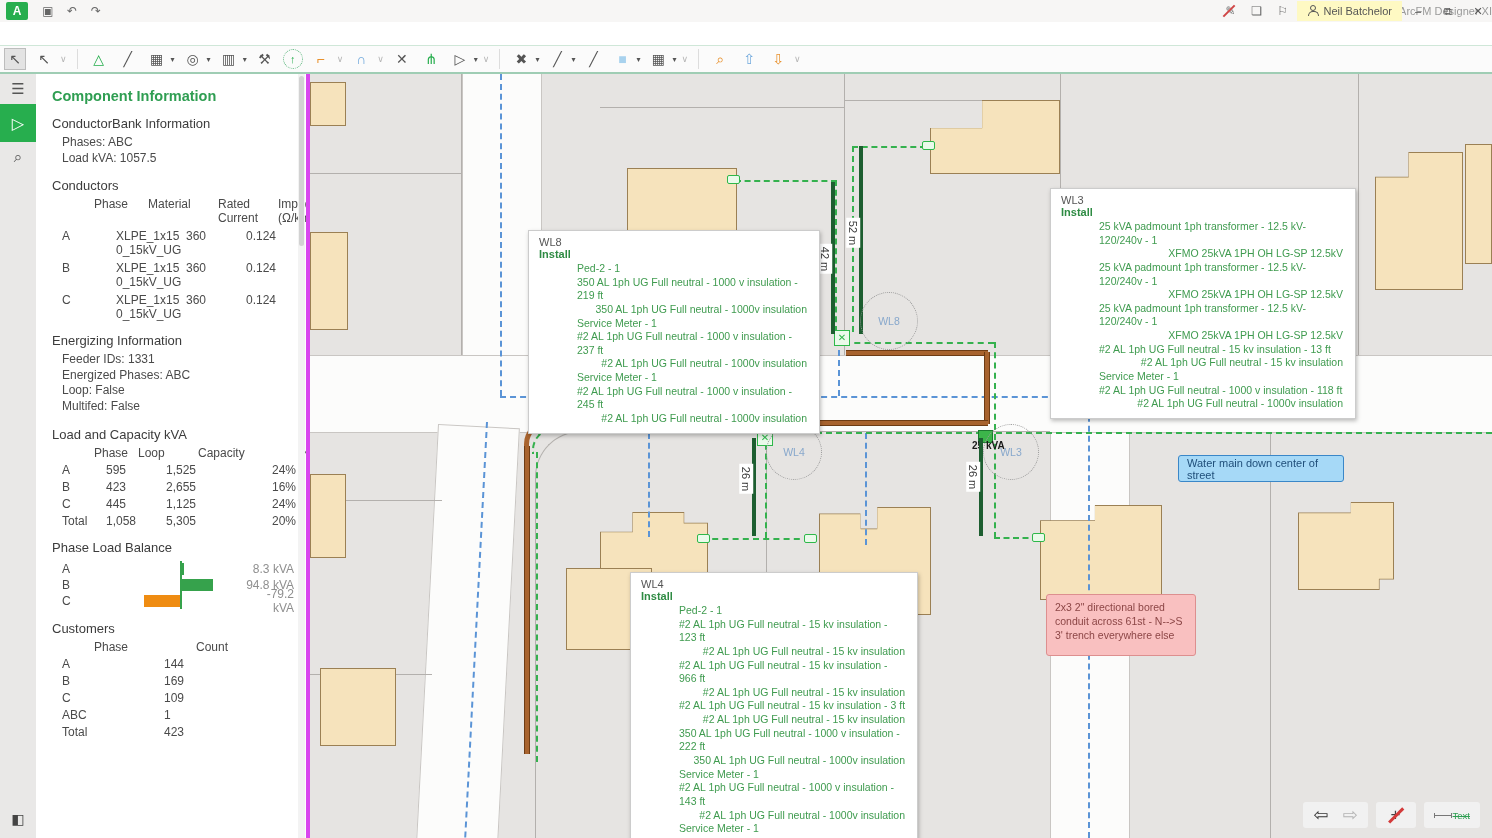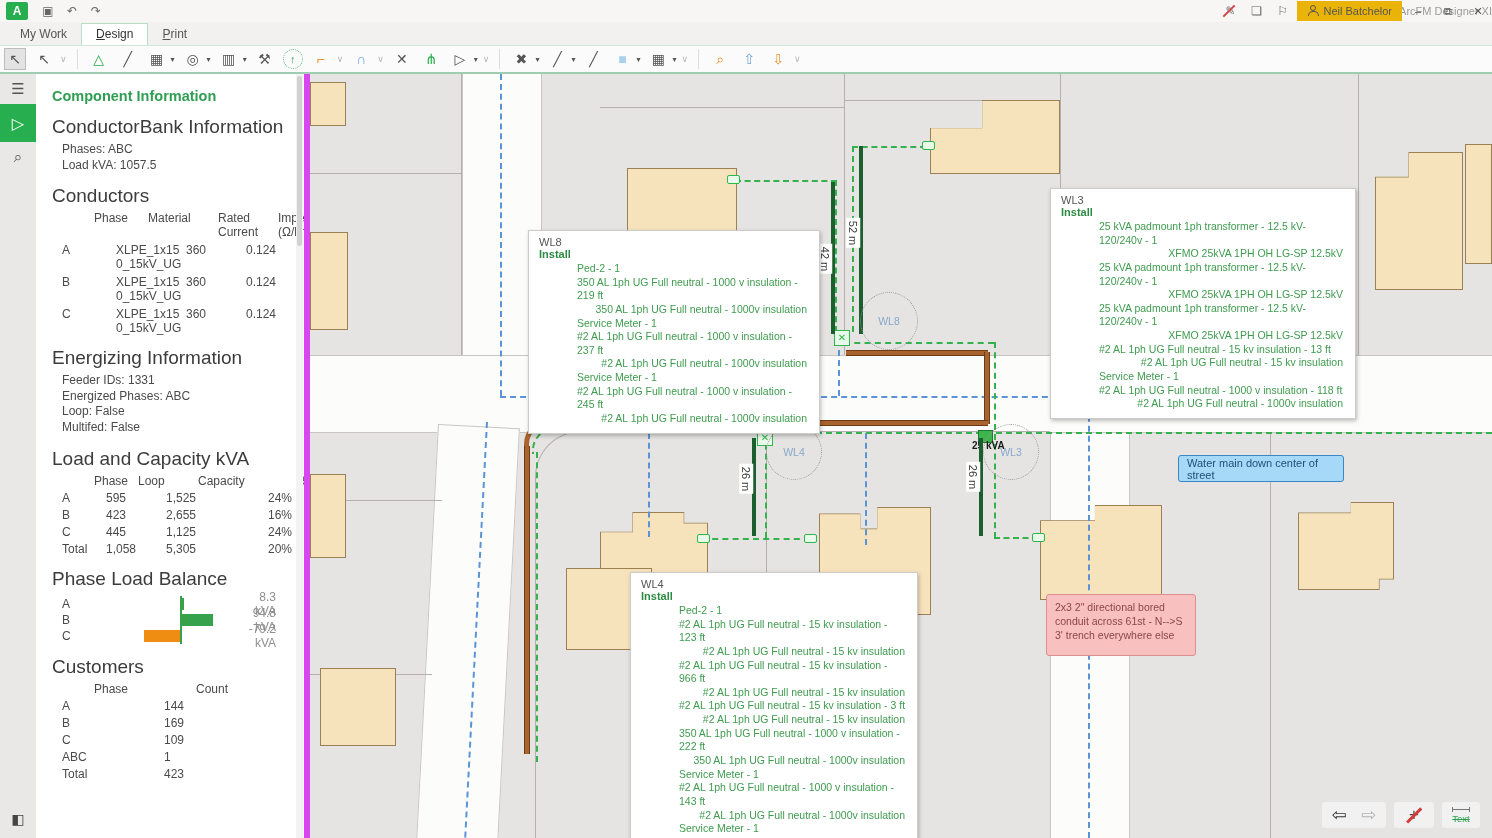--- a/index.html
+++ b/index.html
@@ -5,21 +5,21 @@
   html,body{margin:0;padding:0;background:#fff;font-family:"Liberation Sans","DejaVu Sans",sans-serif;}
   #app{position:relative;width:1492px;height:838px;overflow:hidden;background:#fff;}
   
   #titlebar{position:absolute;left:0;top:0;width:1492px;height:22px;background:#f7f6f5;display:flex;align-items:center;font-size:11px;color:#8a8a8a;}
   .logo{width:22px;height:18px;background:#27ae4e;color:#fff;font-weight:bold;font-size:12px;display:flex;align-items:center;justify-content:center;margin:0 8px 0 6px;border-radius:2px;}
   .tb-ic{width:24px;height:18px;display:flex;align-items:center;justify-content:center;color:#666;font-size:12px;cursor:default;}
   #tb-title{position:absolute;left:0;right:0;text-align:right;color:#9a9a9a;font-size:11px;pointer-events:none;}
   #tb-right{margin-left:auto;display:flex;align-items:center;gap:2px;z-index:2;}
   .noedit{position:relative;color:#777;}
   .noedit::after{content:"";position:absolute;left:2px;top:8px;width:16px;height:2px;background:#d04545;transform:rotate(-45deg);}
-  .userchip{display:flex;align-items:center;gap:5px;background:#eab308;height:20px;padding:0 10px;color:#555;font-size:11px;}
+  .userchip{display:flex;align-items:center;gap:5px;background:#fef9c3;height:20px;padding:0 10px;color:#555;font-size:11px;}
   .person{position:relative;width:12px;height:12px;display:inline-block;}
   .person::before{content:"";position:absolute;left:3.5px;top:0;width:4px;height:4px;border:1px solid #555;border-radius:50%;}
   .person::after{content:"";position:absolute;left:1px;top:6px;width:9px;height:4px;border:1px solid #555;border-bottom:0;border-radius:5px 5px 0 0;}
   .winbtn{width:28px;height:20px;display:flex;align-items:center;justify-content:center;color:#555;font-size:11px;}
   
   #tabrow{position:absolute;left:0;top:22px;width:1492px;height:23px;background:#f2f1f0;display:flex;align-items:flex-end;padding-left:6px;box-sizing:border-box;font-size:12px;color:#555;}
   .tab{padding:3px 14px 4px 14px;display:block;}
   .tab.active{background:#fff;border:1px solid #b9ddc6;border-bottom:0;color:#333;}
   .tab.u::first-letter{text-decoration:underline;}
   
@@ -30,26 +30,26 @@
   .tbi.dotted{border:1px dotted #57b57a;border-radius:50%;color:#27ae4e;font-size:11px;width:18px;height:18px;min-width:18px;}
   .caret{font-size:8px;color:#555;margin-left:-4px;}
   .chev{font-size:9px;color:#b5b5b5;margin-left:-2px;}
   .sep{width:1px;height:20px;background:#ddd;margin:0 3px;}
   
   #leftstrip{position:absolute;left:0;top:74px;width:36px;height:764px;background:#e9e8e7;border-right:1px solid #dcdbda;}
   .ls-ic{width:36px;height:30px;display:flex;align-items:center;justify-content:center;color:#555;font-size:15px;}
   .ls-run{width:36px;height:38px;background:#27ae4e;color:#fff;font-size:16px;display:flex;align-items:center;justify-content:center;}
   .ls-toggle{position:absolute;bottom:6px;left:0;width:36px;height:26px;display:flex;align-items:center;justify-content:center;color:#444;font-size:14px;}
   
-  #panel{position:absolute;left:36px;top:74px;width:274px;height:764px;background:#fff;border-right:6px solid #d946ef;box-sizing:border-box;padding:12px 20px 0 16px;font-size:12px;color:#4a4a4a;overflow:hidden;}
+  #panel{position:absolute;left:36px;top:74px;width:274px;height:764px;background:#fff;border-right:4px solid #d946ef;box-sizing:border-box;padding:12px 4px 0 16px;font-size:12px;color:#4a4a4a;overflow:hidden;}
   #panel-scroll{position:absolute;right:1px;top:0;width:7px;height:764px;background:#f3f3f3;}
   #panel-thumb{position:absolute;right:1px;top:2px;width:5px;height:170px;background:#d2d2d2;border-radius:3px;}
   .p-title{color:#2f9e52;font-size:14.5px;font-weight:600;margin:2px 0 4px 0;}
   .p-id{color:#8bdca4;font-size:21px;font-weight:500;letter-spacing:.5px;margin-bottom:16px;}
-  .p-h{color:#3c3c3c;font-size:19px;margin:12px 0 4px 0;}
+  .p-h{color:#3c3c3c;font-size:13px;margin:12px 0 4px 0;}
   .ind{padding-left:10px;line-height:1.3;}
   .grid-head span{color:#4a4a4a;margin-left:32px;}
   .ct-grid{padding-left:10px;}
   .ct-row,.ct-head{display:grid;grid-template-columns:50px 66px 56px 74px;column-gap:4px;margin-bottom:4px;}
   .ct-row span:nth-child(2){word-break:break-all;}
   .lc-grid{padding-left:10px;}
   .lc-row,.lc-head{display:grid;grid-template-columns:44px 60px 102px 1fr;margin-bottom:3px;}
   .lc-row span:last-child,.lc-head span:last-child{text-align:right;padding-right:6px;}
   .cu-grid{padding-left:10px;}
   .cu-row,.cu-head{display:grid;grid-template-columns:102px 1fr;margin-bottom:3px;}
@@ -90,21 +90,21 @@
   .c-line.cont{text-align:right;padding-right:2px;}
   .note-water{position:absolute;background:#a6d9f7;border:1.5px solid #3a87c8;border-radius:3px;color:#1f4e79;font-size:11px;display:flex;align-items:center;justify-content:center;padding:3px 8px;box-sizing:border-box;}
   .note-pink{position:absolute;background:#f9c0c0;border:1px solid #dd8f8f;border-radius:3px;color:#8c4646;font-size:10.5px;line-height:1.35;padding:5px 8px;box-sizing:border-box;}
   
   #navcluster{position:absolute;right:12px;bottom:10px;display:flex;align-items:center;gap:8px;z-index:30;}
   .navgrp{background:#f1f1f1;border-radius:3px;display:flex;align-items:center;gap:14px;padding:3px 10px;height:26px;box-sizing:border-box;}
   .nav-back{color:#333;font-size:18px;}
   .nav-fwd{color:#b3b3b3;font-size:18px;}
   .snapx{position:relative;width:20px;height:20px;display:flex;align-items:center;justify-content:center;color:#444;font-size:17px;}
   .snapx::after{content:"";position:absolute;left:0;top:9px;width:20px;height:2.5px;background:#d33a3a;transform:rotate(-45deg);}
-  .texttool{display:flex;flex-direction:column;align-items:center;justify-content:center;gap:1px;}
+  .texttool{display:flex;align-items:center;justify-content:center;gap:1px;}
   .tt-bar{width:16px;height:5px;border-left:1.5px solid #777;border-right:1.5px solid #777;position:relative;}
   .tt-bar::after{content:"";position:absolute;left:0;right:0;top:2px;height:1.5px;background:#777;}
   .tt-word{color:#2e9e52;font-size:9.5px;text-decoration:line-through;}
 </style>
 </head>
 <body>
 
 <div id="app">
 
   <div id="titlebar">
@@ -120,25 +120,20 @@
       <div class="userchip" title="Neil Batchelor">
         <span class="person"></span>
         <span>Neil Batchelor</span>
       </div>
       <span class="winbtn">–</span>
       <span class="winbtn">⧉</span>
       <span class="winbtn">✕</span>
     </div>
   </div>
 
-  <div id="tabrow">
-    <span class="tab">My Work</span>
-    <span class="tab active u">Design</span>
-    <span class="tab u">Print</span>
-  </div>
 
   <div id="toolbar">
     <span class="tbi active">↖</span>
     <span class="tbi">↖</span>
     <span class="chev">∨</span>
     <span class="sep"></span>
     <span class="tbi grn">△</span>
     <span class="tbi">╱</span>
     <span class="tbi">▦</span>
     <span class="caret">▾</span>

